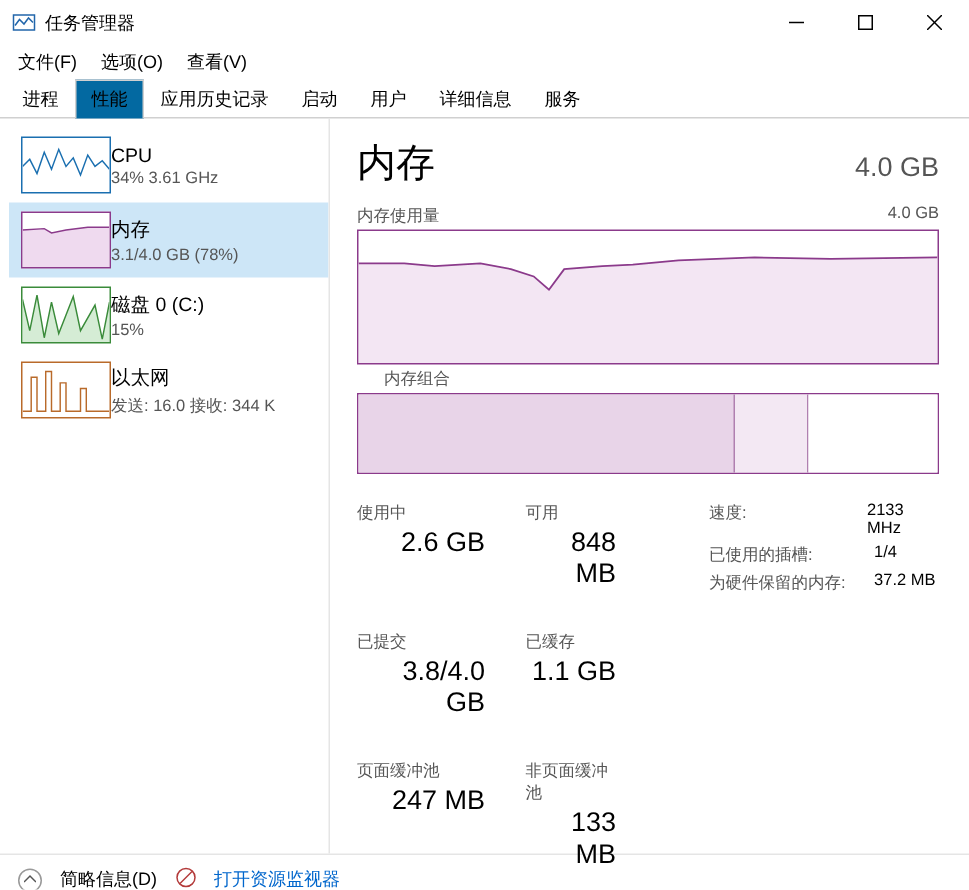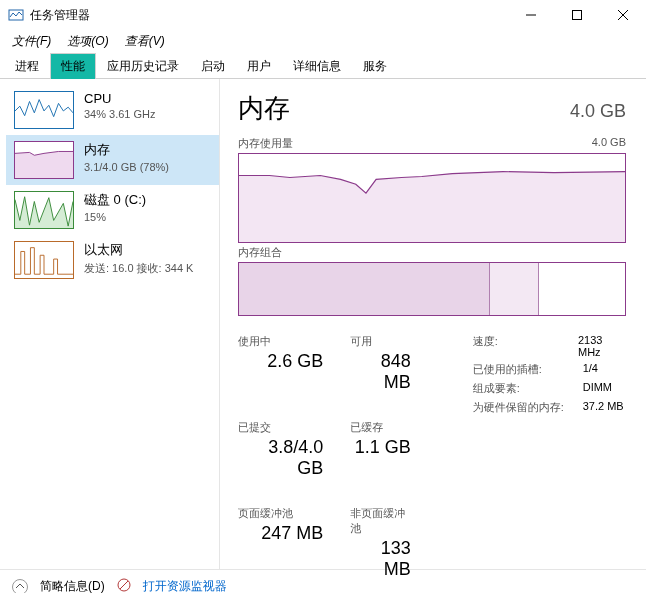--- a/index.html
+++ b/index.html
@@ -4,48 +4,48 @@
 <style>
 * { margin: 0; padding: 0; box-sizing: border-box; font-family: "Microsoft YaHei", "Segoe UI", sans-serif; }
 body { background: #fff; width: 646px; height: 593px; overflow: hidden; font-size: 12px; color: #000; }
 
 .titlebar { height: 30px; display: flex; align-items: center; padding: 0 0 0 8px; }
 .titlebar .app-icon { width: 16px; height: 16px; margin-right: 6px; }
 .titlebar .title { font-size: 12px; flex: 1; }
 .winbtns { display: flex; }
 .winbtn { width: 46px; height: 30px; display: flex; align-items: center; justify-content: center; }
 
-.menubar { height: 22px; display: flex; align-items: center; padding: 0 4px; font-size: 12px; font-style: italic; }
+.menubar { height: 22px; display: flex; align-items: center; padding: 0 4px; font-size: 12px; }
 .menuitem { padding: 2px 8px; }
 
 .tabs { display: flex; border-bottom: 1px solid #d0d0d0; padding: 0 4px; font-size: 12px; }
 .tab { padding: 4px 10px; border: 1px solid transparent; border-bottom: none; position: relative; top: 1px; }
-.tab.active { border-color: #d0d0d0; background: #14b8a6; }
+.tab.active { border-color: #d0d0d0; background: #0369a1; }
 
 .content { display: flex; height: 490px; }
 
 .sidebar { width: 220px; padding: 6px 0 6px 6px; border-right: 1px solid #e5e5e5; overflow-y: auto; }
-.side-item { display: flex; padding: 6px 8px; gap: 10px; align-items: flex-start; cursor: default; }
+.side-item { display: flex; padding: 6px 8px; align-items: center; cursor: default; }
 .side-item.selected { background: #cde6f7; }
 .thumb { width: 60px; height: 38px; border: 1px solid; flex-shrink: 0; position: relative; overflow: hidden; background: #fff; }
 .thumb svg { position: absolute; inset: 0; width: 100%; height: 100%; }
 .side-text .name { font-size: 13px; margin-bottom: 2px; }
 .side-text .sub { font-size: 11px; color: #555; }
 
 .main { flex: 1; padding: 12px 20px 8px 18px; }
 .main-header { display: flex; justify-content: space-between; align-items: baseline; margin-bottom: 10px; }
 .main-title { font-size: 26px; font-weight: 300; }
 .main-cap { font-size: 18px; color: #555; }
 
 .chart-label-row { display: flex; justify-content: space-between; font-size: 11px; color: #555; margin-bottom: 2px; }
 .graph { border: 1px solid #8b3a8b; height: 90px; background: linear-gradient(to bottom, #fff 0%, #fff 100%); position: relative; margin-bottom: 2px; }
 .graph svg { position: absolute; inset: 0; width: 100%; height: 100%; }
 .axis-row { display: flex; justify-content: space-between; font-size: 11px; color: #888; margin-bottom: 10px; }
 
-.comp-label { font-size: 11px; color: #555; margin-bottom: 2px; }
+.comp-label { font-size: 11px; color: #555; margin-bottom: 2px; margin-left: 18px; }
 .composition { border: 1px solid #8b3a8b; height: 54px; display: flex; margin-bottom: 18px; }
 .comp-seg { height: 100%; }
 .comp-used { background: #e8d4e8; border-right: 1px solid #b080b0; }
 .comp-mod { background: #f3e8f3; border-right: 1px solid #b080b0; }
 .comp-free { background: #fff; }
 
 .stats { display: flex; gap: 30px; }
 .stats-left { display: grid; grid-template-columns: auto auto; column-gap: 22px; row-gap: 12px; gap: 27px; }
 .stat .lbl { font-size: 11px; color: #555; margin-bottom: 2px; }
 .stat .val { font-size: 18px; font-weight: 400; text-align: right; }
@@ -214,24 +214,20 @@
       <div class="stats-right">
         <div class="row">
             <span class="k">速度:</span>
             <span class="v">2133 MHz</span>
           </div>
         <div class="row">
             <span class="k">已使用的插槽:</span>
             <span class="v">1/4</span>
           </div>
         <div class="row">
-            <span class="k">组成要素:</span>
-            <span class="v">DIMM</span>
-          </div>
-        <div class="row">
             <span class="k">为硬件保留的内存:</span>
             <span class="v">37.2 MB</span>
           </div>
       </div>
     </div>
   </div>
 </div>
 
 <div class="footer">
   <span class="collapse-icon">

